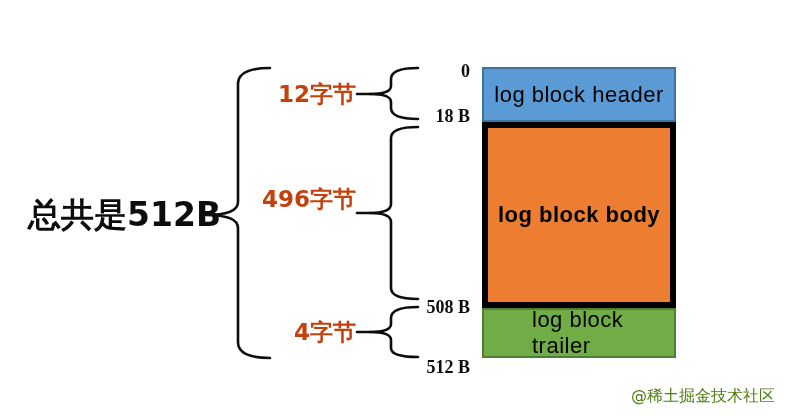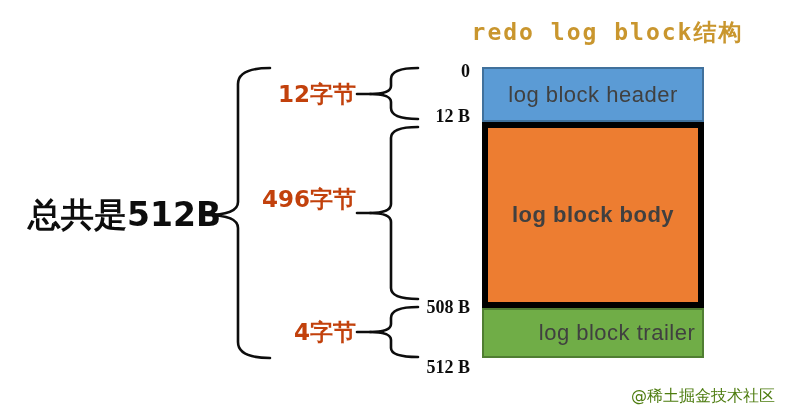--- a/index.html
+++ b/index.html
@@ -41,24 +41,24 @@
     line-height:18px;white-space:nowrap;
   }
   .offset-label.o0{top:62px;}
   .offset-label.o1{top:107px;}
   .offset-label.o2{top:298px;}
   .offset-label.o3{top:352px;margin-top:6px;}
   .block{
     position:absolute;left:482px;top:67px;width:246px;height:291px;
   }
   .segment{
-    position:absolute;left:0;width:222px;
+    position:absolute;left:0;width:194px;
     box-sizing:border-box;
     display:flex;align-items:center;justify-content:center;
-    color:#404040;font-size:22px;
+    color:#000000;font-size:22px;
     font-family:"Liberation Sans", sans-serif;
     letter-spacing:0.5px;
   }
   .segment.header{top:0;height:55px;background:#5b9bd5;border:2px solid #41719c;}
   .segment.body{top:55px;height:186px;background:#ed7d31;border:6px solid #000000;font-weight:bold;}
   .segment.trailer{top:241px;height:50px;background:#70ad47;border:2px solid #507e32;padding-left:48px;}
   .watermark{
     position:absolute;right:10px;top:386px;
     font-size:16px;color:#4d7c0f;
     font-family:"DejaVu Sans", sans-serif;
@@ -77,30 +77,29 @@
     <path d="M418 68 Q391 68 391 79 L391 86 Q391 94 370 94 Q391 94 391 102 L391 108 Q391 119 418 119"></path>
     <line x1="357" y1="94" x2="371" y2="94"></line>
 
     <path d="M418 127 Q391 127 391 138 L391 204 Q391 213 370 213 Q391 213 391 222 L391 288 Q391 299 418 299"></path>
     <line x1="357" y1="213" x2="371" y2="213"></line>
 
     <path d="M418 307 Q391 307 391 318 L391 324 Q391 332 370 332 Q391 332 391 340 L391 348 Q391 357 418 357"></path>
     <line x1="357" y1="332" x2="371" y2="332"></line>
   </svg>
 
-  <div class="title">redo log block结构</div>
 
   <div class="total-label">总共是512B</div>
 
   <div class="size-label s1">12字节</div>
   <div class="size-label s2">496字节</div>
   <div class="size-label s3">4字节</div>
 
   <div class="offset-label o0">0</div>
-  <div class="offset-label o1">12 B</div>
+  <div class="offset-label o1">18 B</div>
   <div class="offset-label o2">508 B</div>
   <div class="offset-label o3">512 B</div>
 
   <div class="block">
     <div class="segment header">
       <span>log block header</span>
     </div>
     <div class="segment body">
       <span>log block body</span>
     </div>

